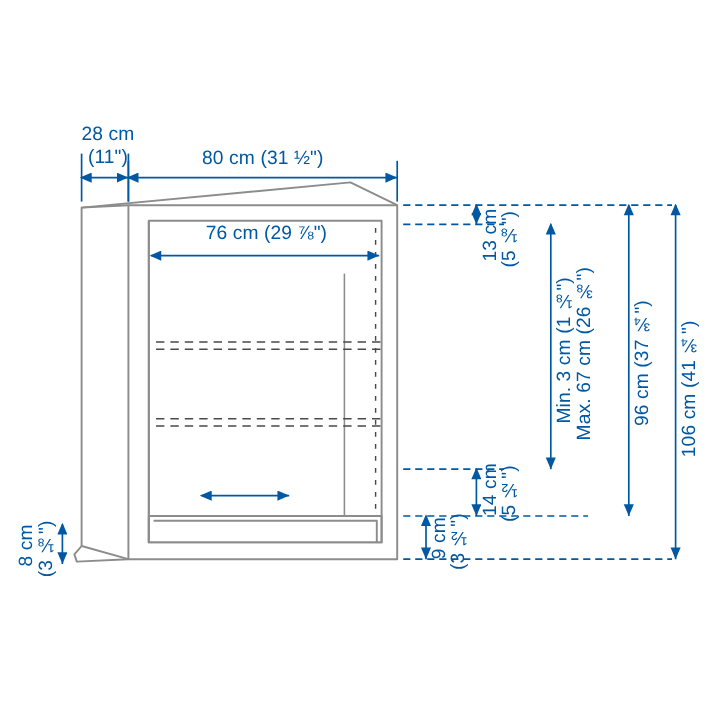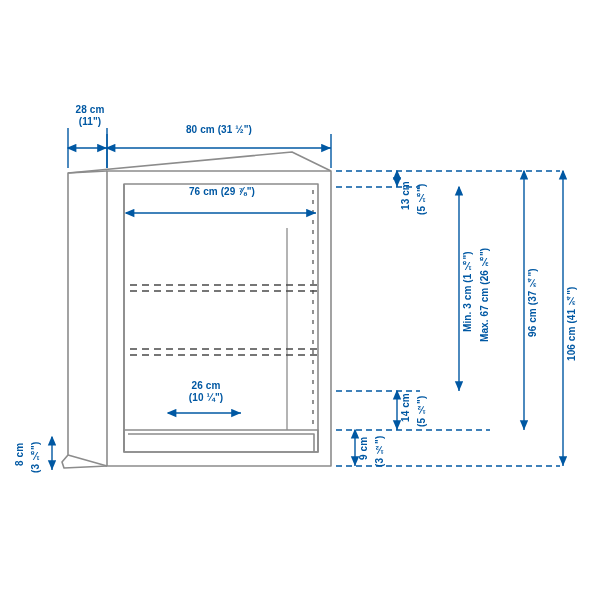--- a/index.html
+++ b/index.html
@@ -19,22 +19,22 @@
     height: 600px;
   }
   #diagram-svg {
     position: absolute;
     left: 0;
     top: 0;
   }
   .dim-label {
     position: absolute;
     color: #0058a3;
-    font-weight: bold;
-    font-size: 10px;
+    font-weight: normal;
+    font-size: 16px;
     line-height: 1.18;
     white-space: nowrap;
     letter-spacing: 0.1px;
   }
   .dim-label.center { text-align: center; }
   .dim-label.vert {
     writing-mode: vertical-rl;
     text-orientation: mixed;
     transform: rotate(180deg);
     text-align: center;
@@ -127,24 +127,20 @@
 
   <div class="dim-label center" style="left:60px; top:104px; width:60px;">
     <span>28 cm</span>
     <span class="l2">(11")</span>
   </div>
 
   <div class="dim-label center" style="left:149px; top:124px; width:140px;">80 cm (31 ½")</div>
 
   <div class="dim-label center" style="left:152px; top:186px; width:140px;">76 cm (29 ⅞")</div>
 
-  <div class="dim-label center" style="left:150px; top:380px; width:112px;">
-    <span>26 cm</span>
-    <span class="l2">(10 ¼")</span>
-  </div>
 
   <div class="dim-label vert" style="left:400px; top:160px; height:72px;">
     <span>13 cm</span>
   </div>
   <div class="dim-label vert" style="left:416px; top:160px; height:78px;">(5 ⅛")</div>
 
   <div class="dim-label vert" style="left:400px; top:372px; height:72px;">14 cm</div>
   <div class="dim-label vert" style="left:416px; top:372px; height:78px;">(5 ½")</div>
 
   <div class="dim-label vert" style="left:358px; top:420px; height:56px;">9 cm</div>

